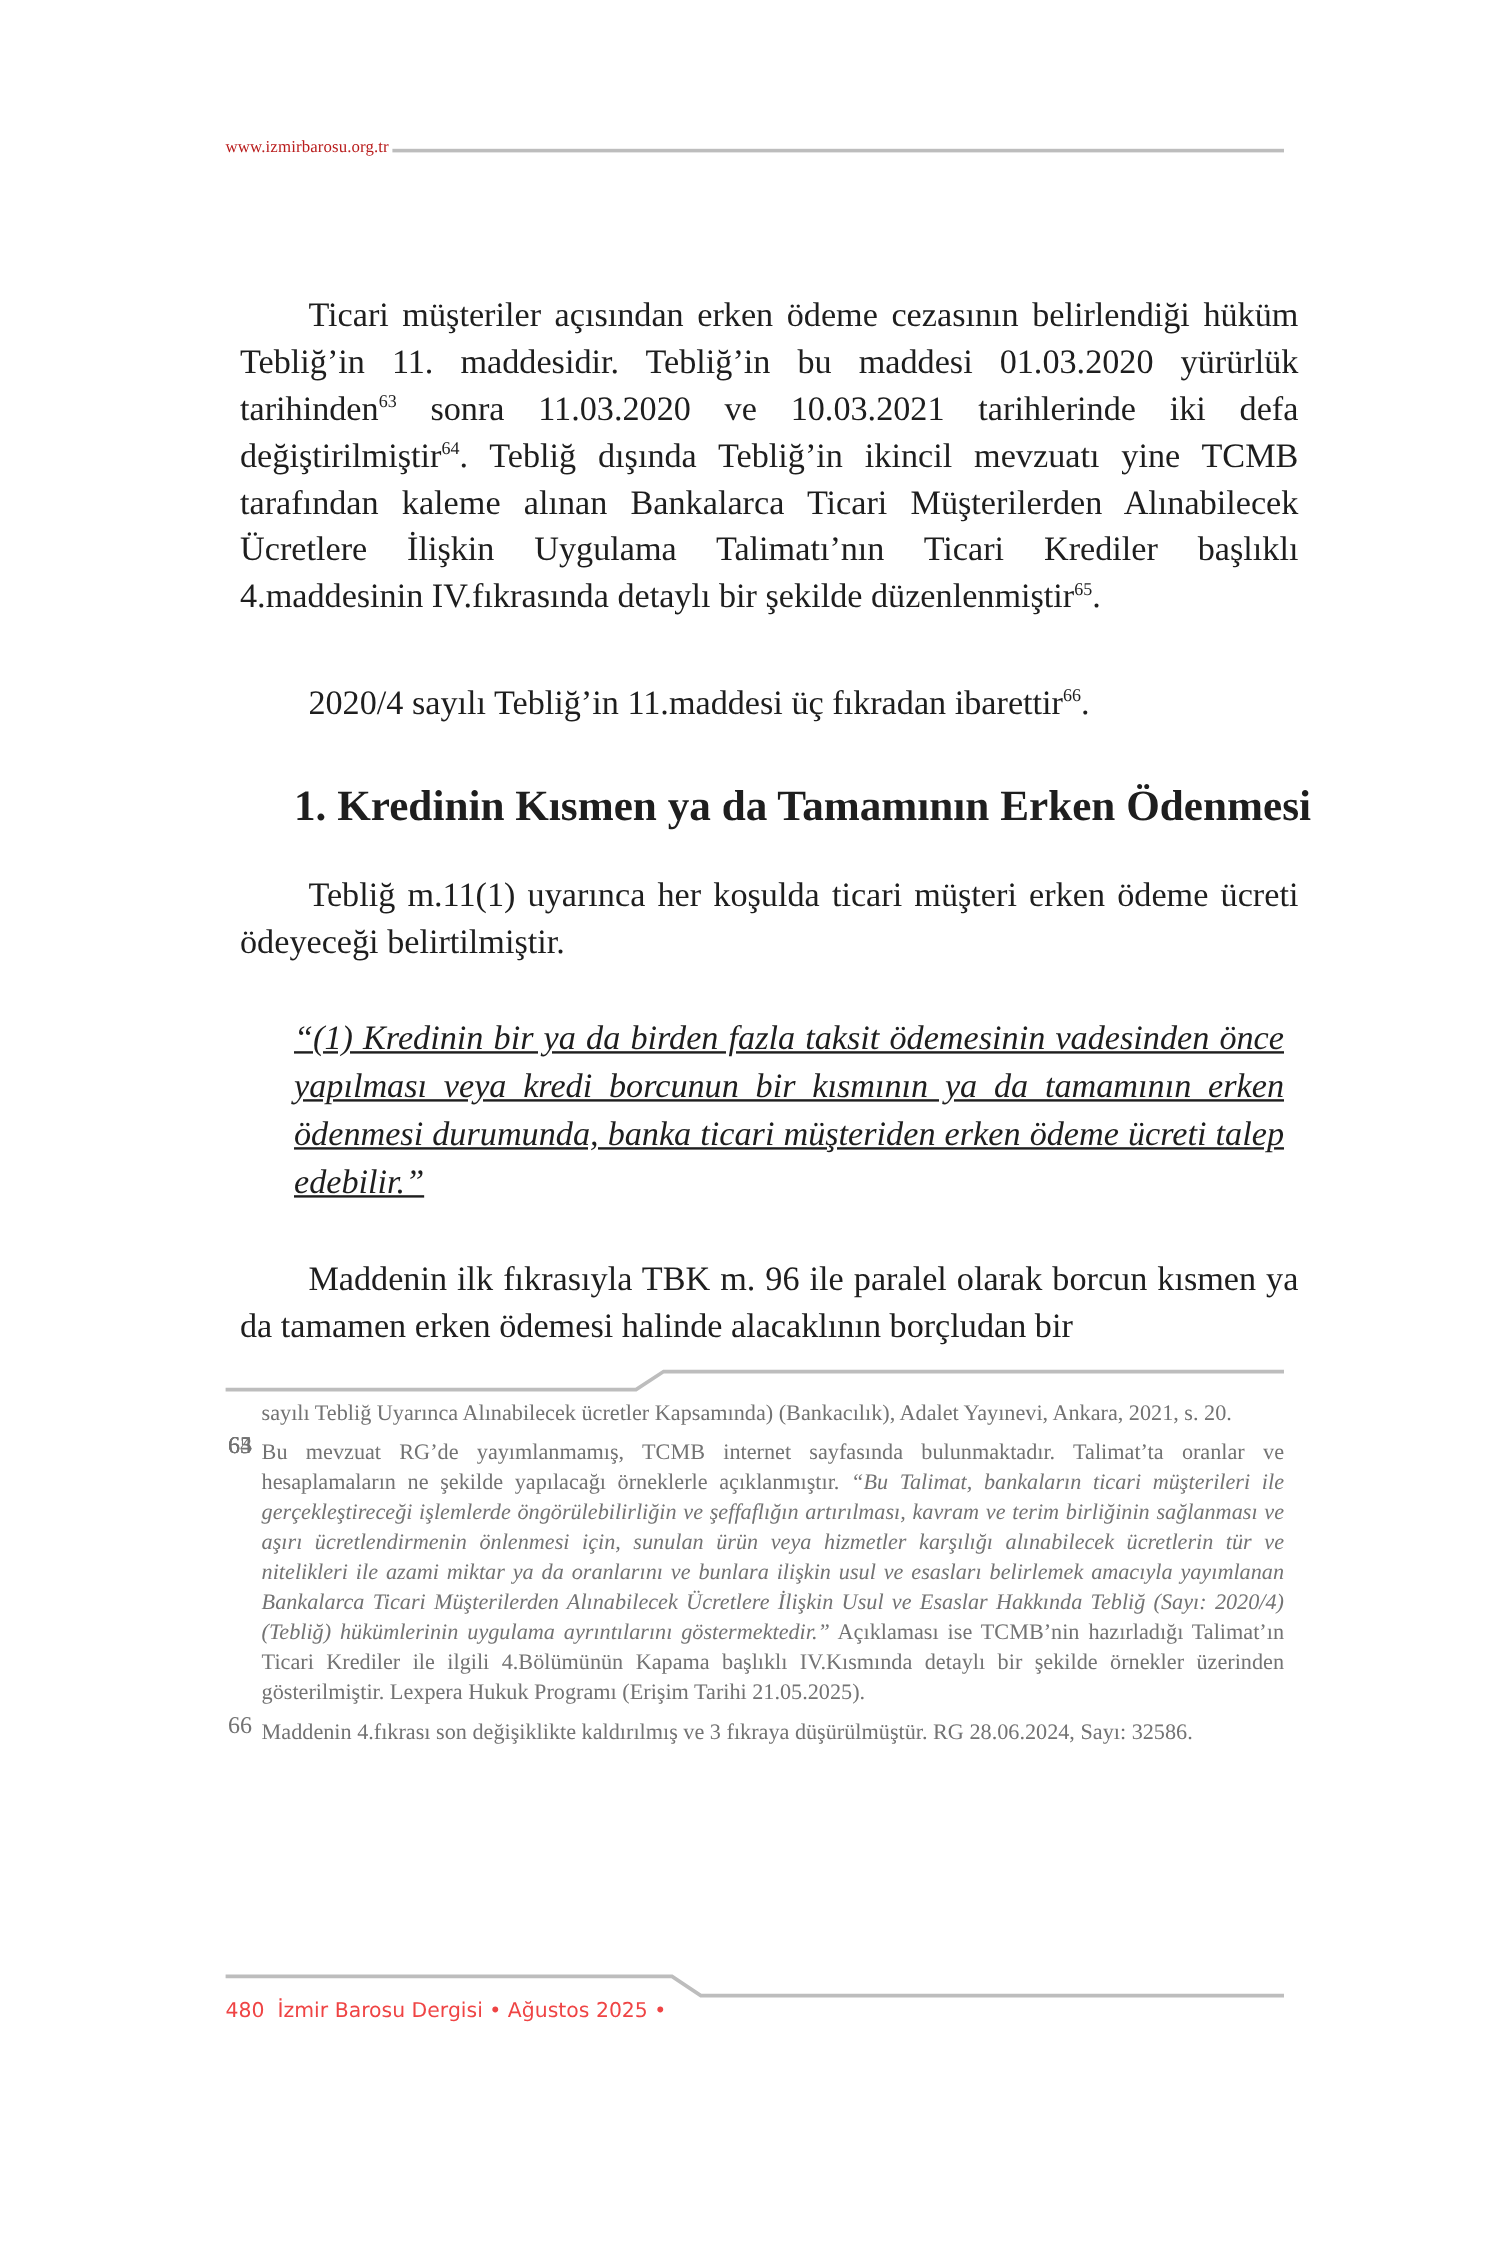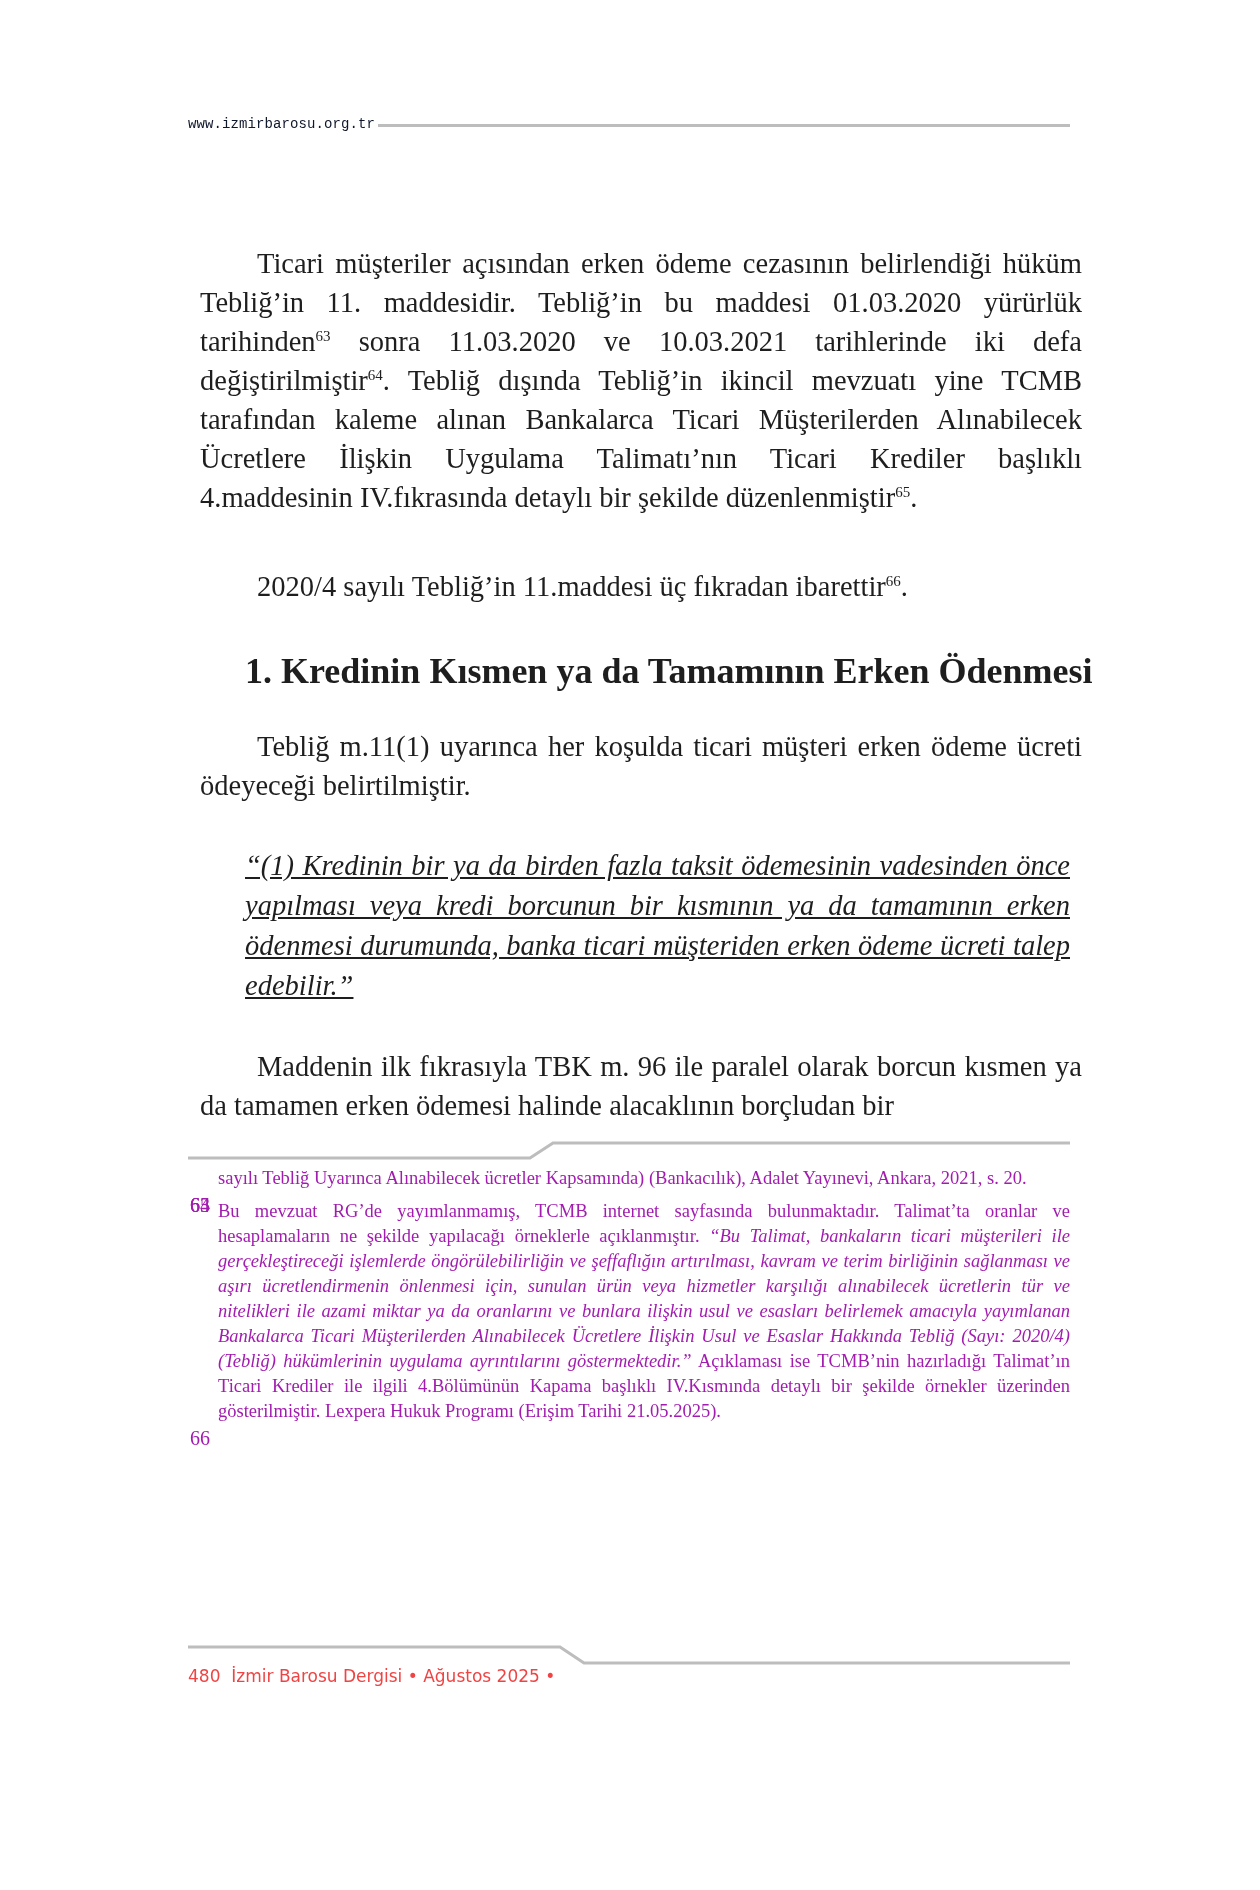--- a/index.html
+++ b/index.html
@@ -1,29 +1,29 @@
 <!DOCTYPE html>
 <html><head>
 <meta charset="utf-8">
 <style>
   html, body { margin:0; padding:0; background:#ffffff; }
   body { width:1260px; height:1890px; position:relative; overflow:hidden; font-family:"Liberation Serif", "DejaVu Serif", serif; color:#1e1e1e; }
   .header { position:absolute; left:188px; top:112px; width:882px; height:24px; display:flex; align-items:center; }
-  .header-url { font-family:Liberation Mono, monospace; font-size:14px; color:#0f172a; letter-spacing:0.1px; white-space:nowrap; }
+  .header-url { font-family:Liberation Serif, serif; font-size:14px; color:#b91c1c; letter-spacing:0.1px; white-space:nowrap; }
   .header-line { flex:1; height:3px; background:#bdbdbd; margin-left:3px; margin-top:2px; }
 
   .body-text { position:absolute; left:200px; width:882px; font-size:28.5px; line-height:39px; text-align:justify; }
   .para { margin:0; text-indent:57px; }
   .sup { font-size:15px; vertical-align:super; line-height:0; }
   .heading { position:absolute; left:245px; font-weight:bold; font-size:36px; }
   .quote { position:absolute; left:245px; width:825px; font-style:italic; font-size:28.5px; line-height:40px; text-align:justify; margin:0;text-decoration:underline; }
 
   svg.sep { position:absolute; left:0; top:0; }
 
-  .footnotes { position:absolute; left:188px; width:882px; font-size:18.5px; line-height:25px; color:#a21caf; }
+  .footnotes { position:absolute; left:188px; width:882px; font-size:18.5px; line-height:25px; color:#737373; }
   .fn { position:relative; padding-left:30px; text-align:justify; margin:0 0 8px 0; }
   .fn-num { position:absolute; left:2px; top:-6px; font-size:20px; }
   .fn em { font-style:italic; }
 
   .footer { position:absolute; left:188px; top:1666px; font-family:"DejaVu Sans", sans-serif; font-size:17px; color:#ef4444; white-space:nowrap; }
 </style>
 </head>
 <body>
 
 <div class="header">
@@ -54,21 +54,21 @@
 <svg class="sep" width="1260" height="1890">
   <polyline points="188,1158 530,1158 553,1143 1070,1143" fill="none" stroke="#bdbdbd" stroke-width="3"></polyline>
   <polyline points="188,1647 560,1647 584,1663 1070,1663" fill="none" stroke="#bdbdbd" stroke-width="3"></polyline>
 </svg>
 
 <div class="footnotes" style="top:1166px;">
   <p class="fn"><span>sayılı Tebliğ Uyarınca Alınabilecek ücretler Kapsamında) (Bankacılık), Adalet Yayınevi, Ankara, 2021, s. 20.</span></p>
   <p class="fn"><span class="fn-num">63</span></p>
   <p class="fn"><span class="fn-num">64</span></p>
   <p class="fn"><span class="fn-num">65</span><span>Bu mevzuat RG’de yayımlanmamış, TCMB internet sayfasında bulunmaktadır. Talimat’ta oranlar ve hesaplamaların ne şekilde yapılacağı örneklerle açıklanmıştır. </span><em>“Bu Talimat, bankaların ticari müşterileri ile gerçekleştireceği işlemlerde öngörülebilirliğin ve şeffaflığın artırılması, kavram ve terim birliğinin sağlanması ve aşırı ücretlendirmenin önlenmesi için, sunulan ürün veya hizmetler karşılığı alınabilecek ücretlerin tür ve nitelikleri ile azami miktar ya da oranlarını ve bunlara ilişkin usul ve esasları belirlemek amacıyla yayımlanan Bankalarca Ticari Müşterilerden Alınabilecek Ücretlere İlişkin Usul ve Esaslar Hakkında Tebliğ (Sayı: 2020/4) (Tebliğ) hükümlerinin uygulama ayrıntılarını göstermektedir.”</em><span> Açıklaması ise TCMB’nin hazırladığı Talimat’ın Ticari Krediler ile ilgili 4.Bölümünün Kapama başlıklı IV.Kısmında detaylı bir şekilde örnekler üzerinden gösterilmiştir. Lexpera Hukuk Programı (Erişim Tarihi 21.05.2025).</span></p>
-  <p class="fn"><span class="fn-num">66</span></p>
+  <p class="fn"><span class="fn-num">66</span><span>Maddenin 4.fıkrası son değişiklikte kaldırılmış ve 3 fıkraya düşürülmüştür. RG 28.06.2024, Sayı: 32586.</span></p>
 </div>
 
 <div class="footer">
   <span>480</span>&nbsp;
   <span>İzmir Barosu Dergisi</span>
   <span>•</span>
   <span>Ağustos 2025</span>
   <span>•</span>
 </div>
 

